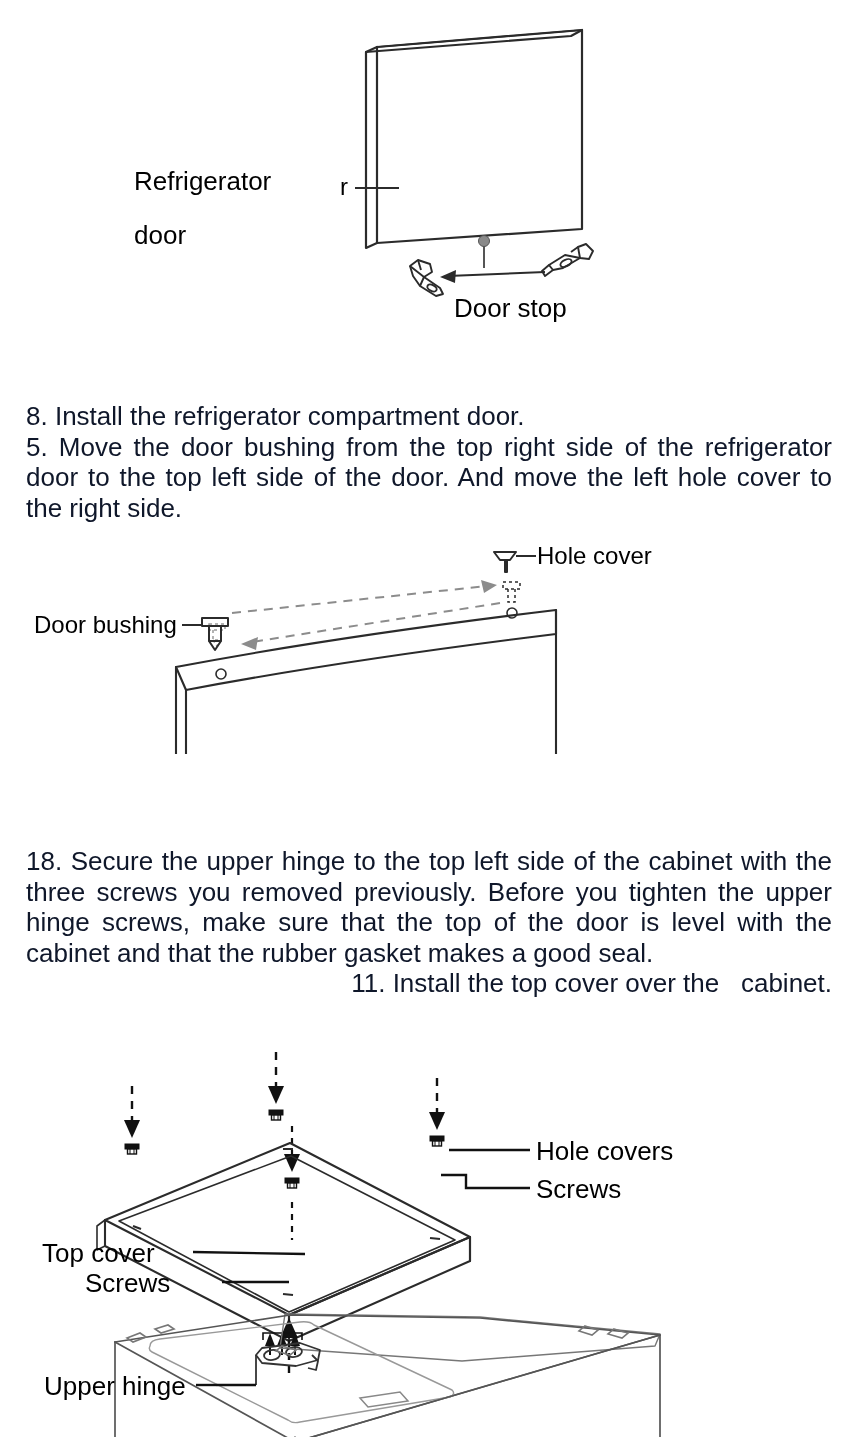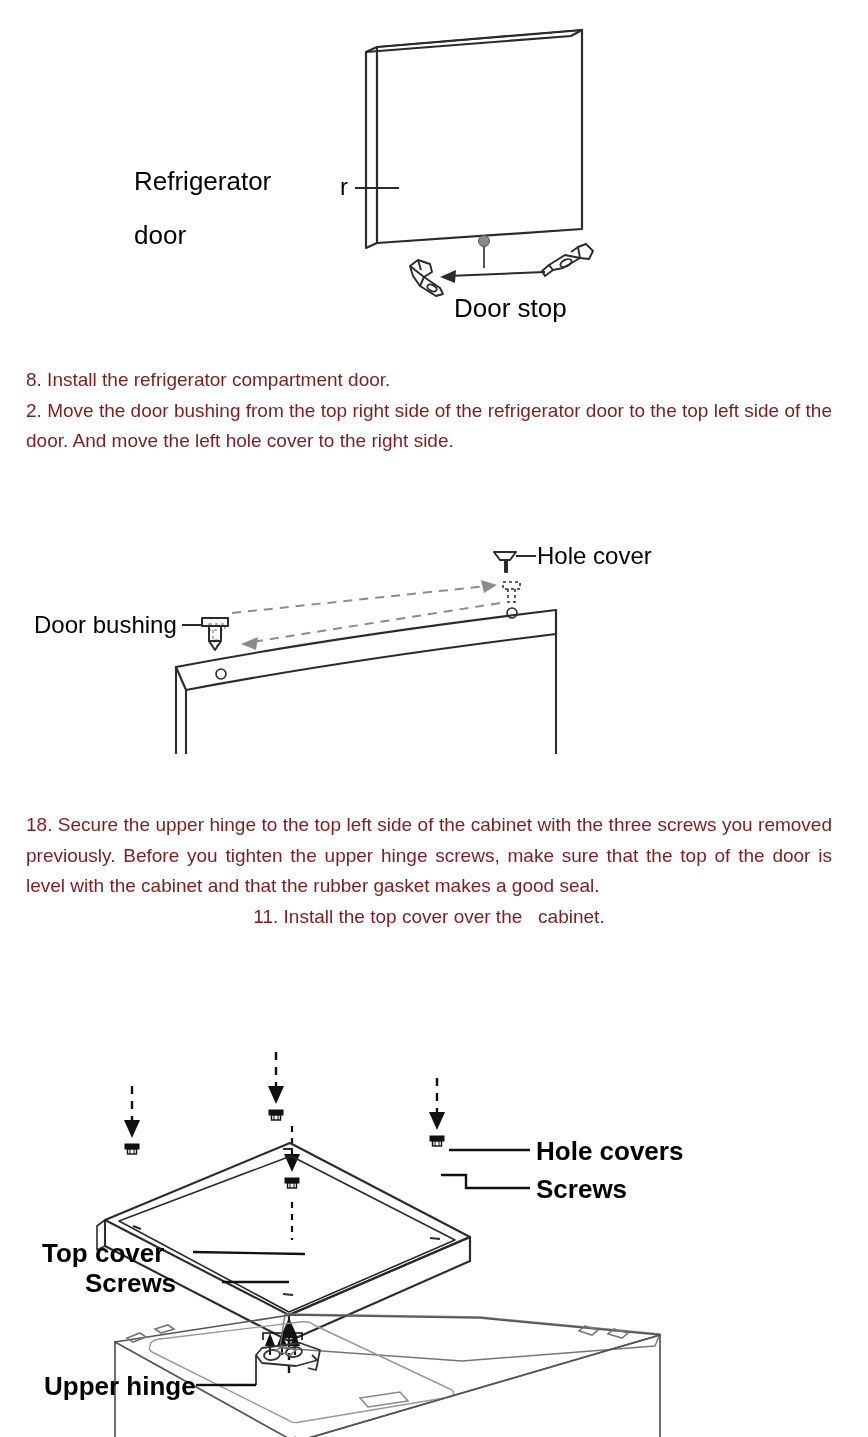--- a/index.html
+++ b/index.html
@@ -31,24 +31,25 @@
   }
   .figure svg {
     display: block;
   }
 
   
   .text-block {
     position: absolute;
     left: 26px;
     width: 806px;
-    font-size: 19px;
+    font-size: 26px;
     line-height: 30.5px;
-    color: #7f1d1d;
+    color: #0f172a;
     letter-spacing: 0px;
+    margin-top: 36px;
   }
   .para {
     margin: 0;
     padding: 0;
     text-align: justify;
     text-justify: inter-word;
   }
 
   .fig-label {
     font-family: "Liberation Sans", sans-serif;
@@ -112,21 +113,21 @@
         <path d="M549,265 L542,271 L545,276 L553,270"></path>
         <path d="M578,247 L571,252"></path>
       </g>
 
       <text class="fig-label" x="454" y="317">Door stop</text>
     </svg>
   </div>
 
   <div class="text-block" style="top:365px;">
     <p class="para">8. Install the refrigerator compartment door.</p>
-    <p class="para">2. Move the door bushing from the top right side of the refrigerator door to the top left side of the door. And move the left hole cover to the right side.</p>
+    <p class="para">5. Move the door bushing from the top right side of the refrigerator door to the top left side of the door. And move the left hole cover to the right side.</p>
   </div>
 
   <div class="figure" style="top:514px;height:240px;">
     <svg width="868" height="240" viewBox="0 0 868 240" xmlns="http://www.w3.org/2000/svg">
 
       <g fill="none" stroke="#2b2b2b" stroke-width="2.1" stroke-linejoin="round" stroke-linecap="round">
         <path d="M176,153 Q340,122 556,96 L556,120 Q345,146 186,176 Z"></path>
         <path d="M176,153 L176,241"></path>
         <path d="M186,176 L186,241"></path>
         <path d="M556,96 L556,241"></path>
@@ -168,24 +169,24 @@
         <path d="M209,112 L209,127 L221,127 L221,112"></path>
         <path d="M209,127 L215,136 L221,127"></path>
       </g>
       <line x1="182" y1="111" x2="202" y2="111" stroke="#2b2b2b" stroke-width="2"></line>
       <text class="fig-label-sm" x="34" y="119">Door bushing</text>
     </svg>
   </div>
 
   <div class="text-block" style="top:810px;">
     <p class="para">18. Secure the upper hinge to the top left side of the cabinet with the three screws you removed previously. Before you tighten the upper hinge screws, make sure that the top of the door is level with the cabinet and that the rubber gasket makes a good seal.</p>
-    <p class="para" style="text-align:center; white-space:pre-wrap;">11. Install the top cover over the   cabinet.</p>
-  </div>
-
-  <div class="figure" style="top:1030px;height:407px;font-weight:bold;">
+    <p class="para" style="text-align:right; white-space:pre-wrap;">11. Install the top cover over the   cabinet.</p>
+  </div>
+
+  <div class="figure" style="top:1030px;height:407px;">
     <svg width="868" height="407" viewBox="0 0 868 407" xmlns="http://www.w3.org/2000/svg">
 
       <g stroke="#111" stroke-width="2.4" fill="none">
         <line x1="132" y1="56" x2="132" y2="92" stroke-dasharray="8 7"></line>
         <polygon points="132,108 124,90 140,90" fill="#111" stroke="none"></polygon>
         <line x1="276" y1="22" x2="276" y2="58" stroke-dasharray="8 7"></line>
         <polygon points="276,74 268,56 284,56" fill="#111" stroke="none"></polygon>
         <line x1="437" y1="48" x2="437" y2="84" stroke-dasharray="8 7"></line>
         <polygon points="437,100 429,82 445,82" fill="#111" stroke="none"></polygon>
       </g>

